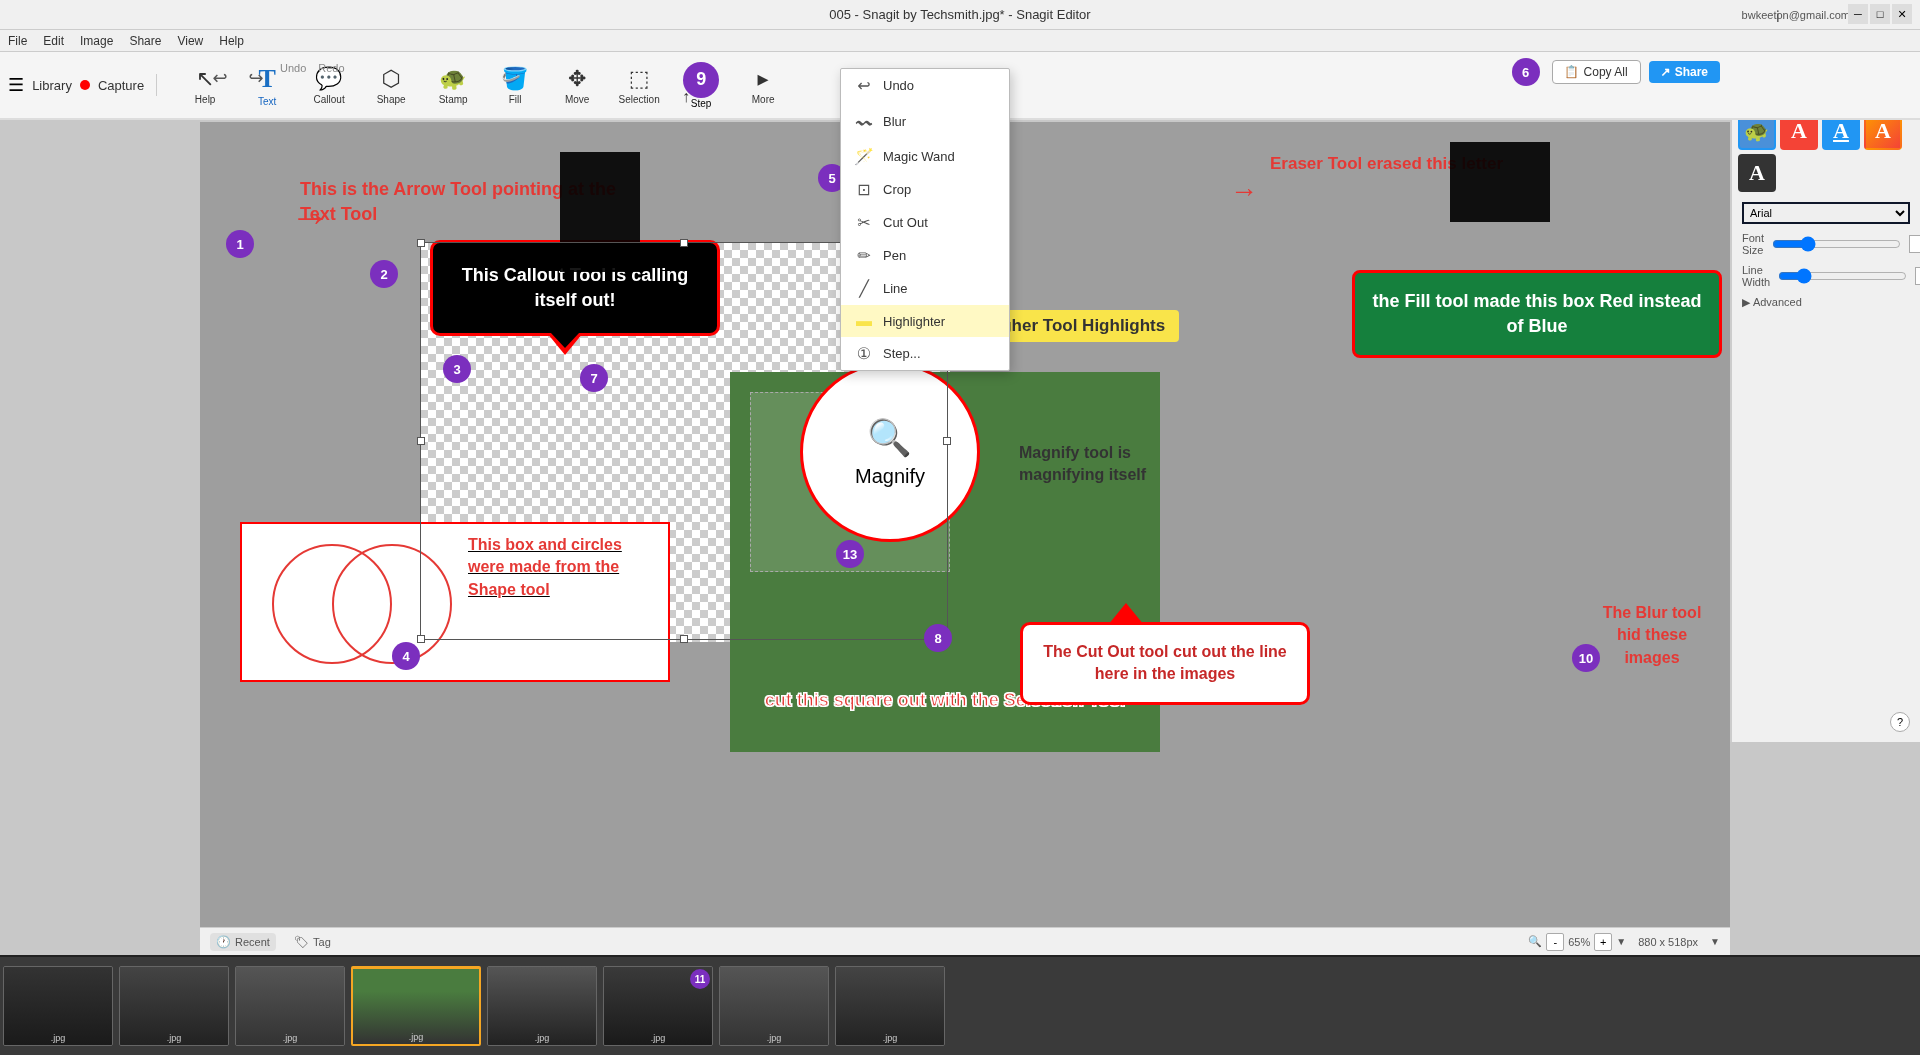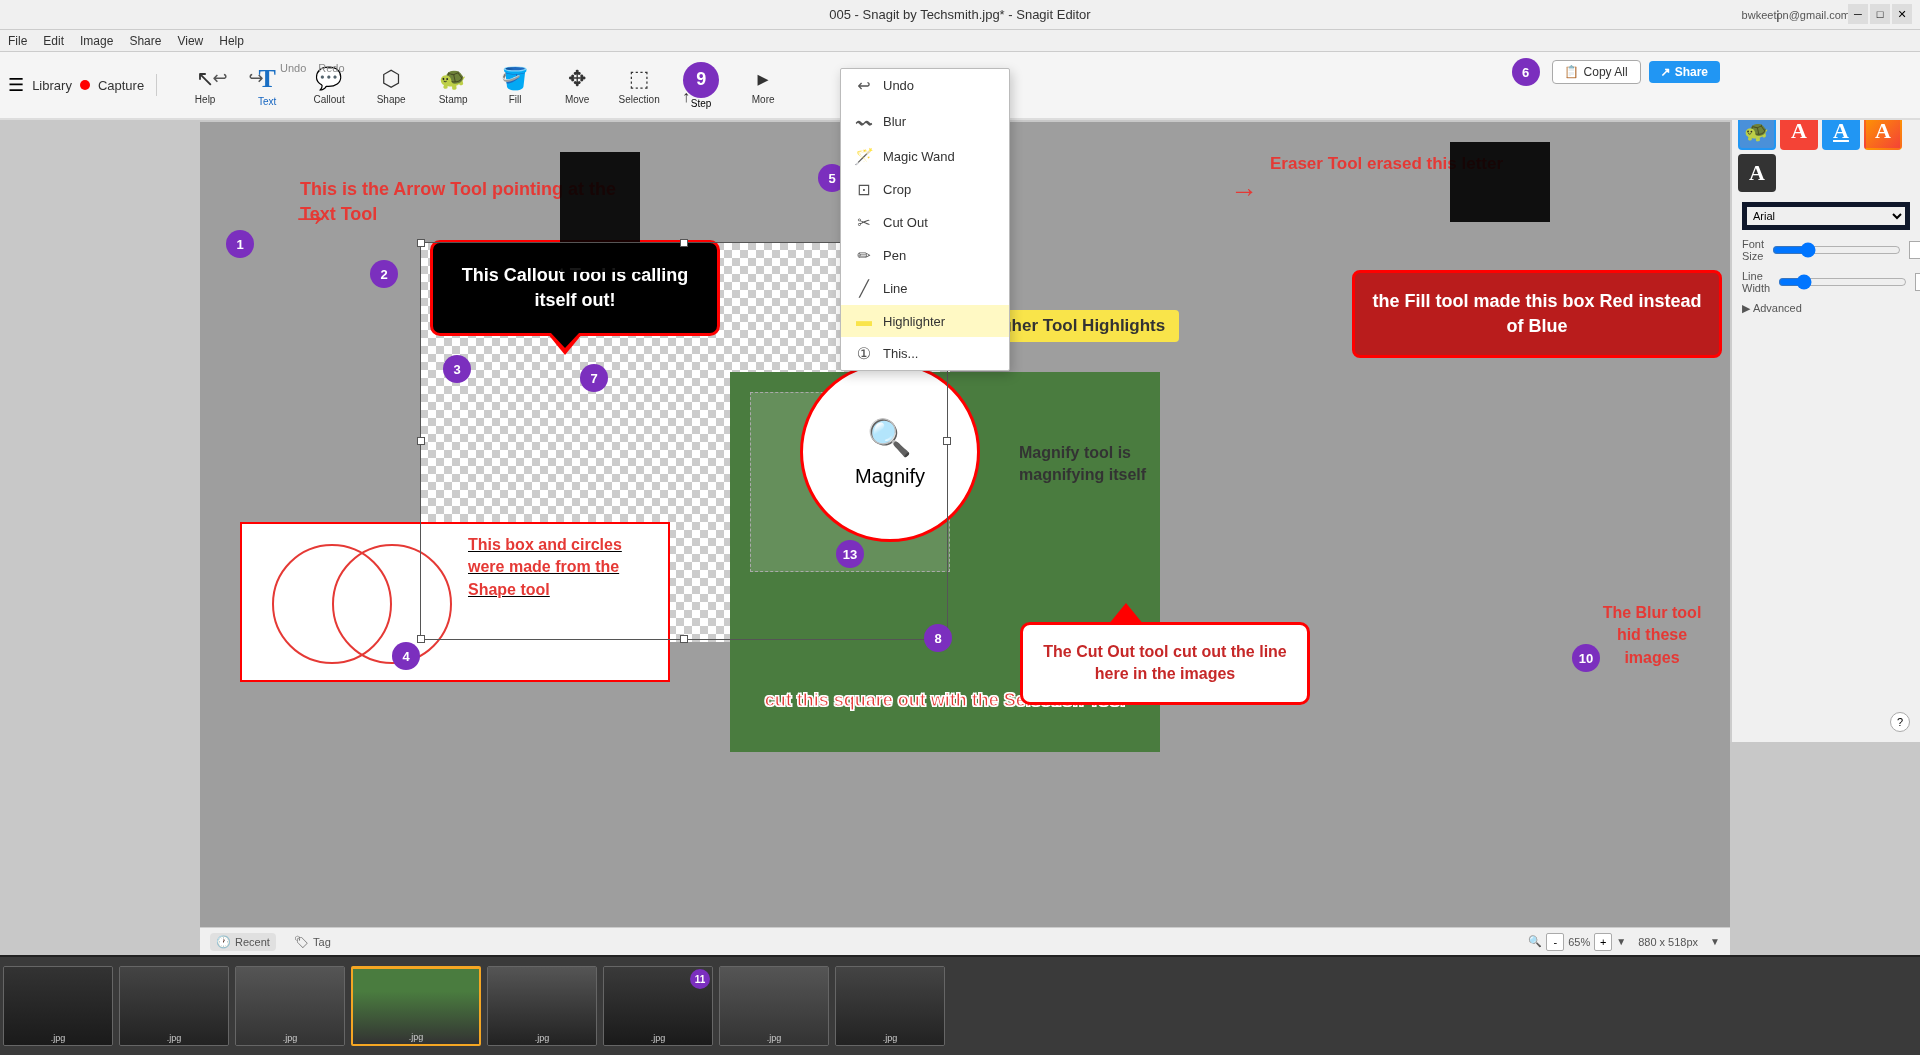--- a/index.html
+++ b/index.html
@@ -269,21 +269,21 @@
       </div>
     <div class="swatch" style="background:linear-gradient(135deg,#ff9800,#f44336);">
         <span style="font-family:serif;font-size:22px;font-weight:bold;color:white;">A</span>
       </div>
     <div class="swatch" style="background:#333;">
         <span style="font-family:serif;font-size:22px;font-weight:bold;color:white;">A</span>
       </div>
   </div>
 
   <div class="panel-row">
-    <select style="width:100%;font-size:11px;border:5px solid #0f172a;padding:2px;">
+    <select style="width:100%;font-size:11px;border:2px solid #0f172a;padding:2px;">
       <option>Arial</option>
     </select>
   </div>
 
   <div class="panel-row">
     <span style="font-size:11px;color:#555;">Font Size</span>
     <input type="range" class="panel-slider" min="8" max="72" value="24" style="">
     <input type="text" class="panel-input" value="24" style="">
   </div>
 
@@ -354,21 +354,21 @@
     </div>
 
     <div style="position:absolute;right:200px;top:30px;width:260px;">
       
       <div style="position:absolute;right:-20px;top:-10px;width:0;height:0;border-top:80px solid black;border-right:100px solid black;border-bottom:0;border-left:0;opacity:0.9;"></div>
       
       <div style="position:absolute;left:-40px;top:20px;color:#e53935;font-size:28px;font-weight:bold;">→</div>
       <span style="color:#e53935;font-size:17px;font-weight:bold;line-height:1.4;">Eraser Tool erased this letter</span>
     </div>
 
-    <div style="position:absolute;right:8px;top:148px;width:370px;background:#b91c1c;color:white;padding:16px;border-radius:8px;border:3px solid red;text-align:center;">
+    <div style="position:absolute;right:8px;top:148px;width:370px;background:#15803d;color:white;padding:16px;border-radius:8px;border:3px solid red;text-align:center;">
       <span style="font-size:18px;font-weight:bold;line-height:1.4;">the Fill tool made this box Red instead of Blue</span>
     </div>
 
     <div style="position:absolute;left:740px;top:188px;background:#f9e44a;padding:6px 14px;border-radius:4px;font-size:17px;font-weight:bold;color:#333;">
       <span>Highligher Tool Highlights</span>
     </div>
 
     <div class="badge" style="position:absolute;left:720px;top:220px;">12</div>
 
     <div class="magnify-circle" style="position:absolute;left:600px;top:240px;width:180px;height:180px;background:white;">
@@ -443,21 +443,21 @@
   <div class="menu-item">
     <span class="mi-icon">╱</span>
     <span>Line</span>
   </div>
   <div class="menu-item highlighted">
     <span class="mi-icon" style="color:#f9e44a;">▬</span>
     <span>Highlighter</span>
   </div>
   <div class="menu-item">
     <span class="mi-icon">①</span>
-    <span>This...</span>
+    <span>Step...</span>
   </div>
 </div>
 
 <div id="statusbar">
   <div style="display:flex;align-items:center;gap:4px;cursor:pointer;padding:2px 6px;border-radius:4px;background:#e0e0e0;">
     <span style="font-size:12px;">🕐</span>
     <span style="font-size:11px;">Recent</span>
   </div>
   <div style="display:flex;align-items:center;gap:4px;cursor:pointer;padding:2px 6px;">
     <span style="font-size:12px;">🏷</span>

